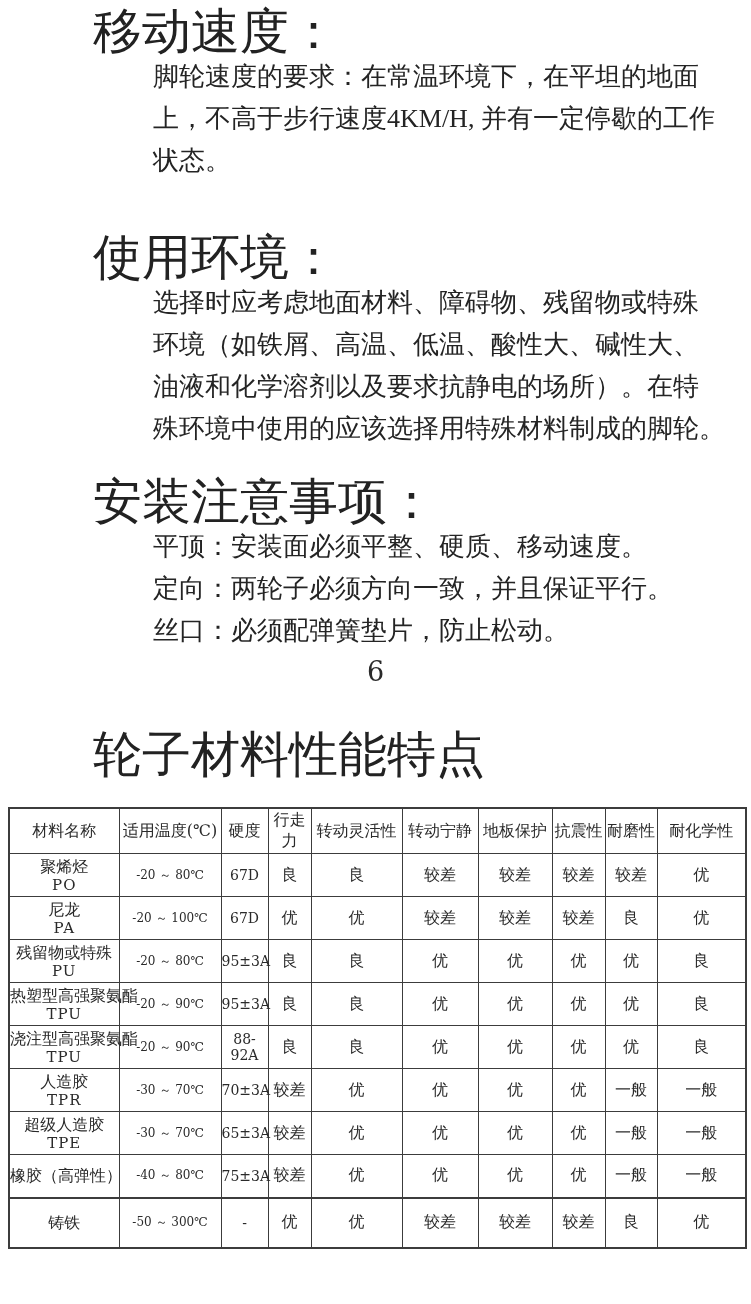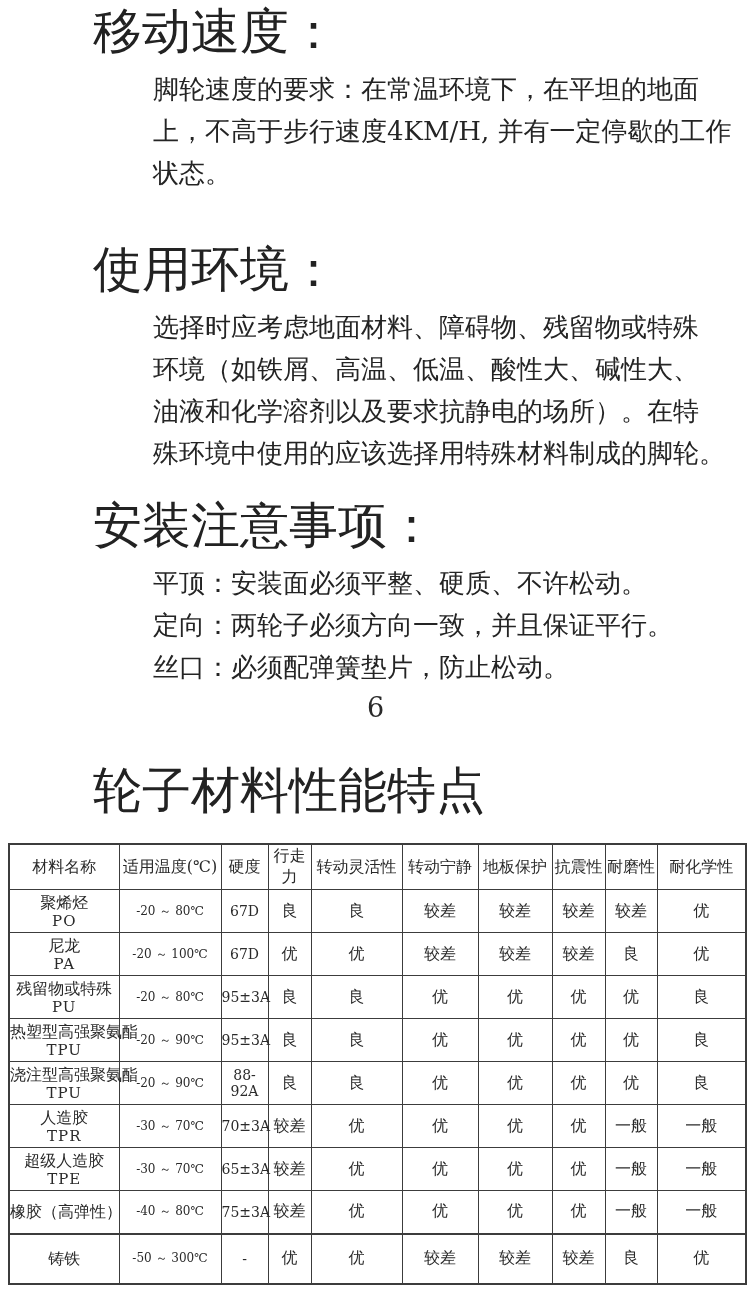--- a/index.html
+++ b/index.html
@@ -11,21 +11,21 @@
   .h-big{
     font-size:49px;line-height:44px;font-weight:400;
     margin:0 0 0 93px;white-space:pre-line;color:#222;
   }
   #speed-heading{padding-top:10px;}
   #env-heading{margin-top:54px;}
   #install-heading{margin-top:30px;}
   #materials-heading{margin-top:46px;}
   .para{
     font-size:26px;line-height:42px;color:#242424;
-    margin:14px 0 0 153px;width:592px;white-space:pre-line;
+    margin:2px 0 0 153px;width:592px;white-space:pre-line;font-family:Liberation Serif, serif;
   }
   #install-body{line-height:42px;}
   .page-num{
     text-align:center;font-size:27px;color:#2a2a2a;margin-top:4px;
   }
   table{
     border-collapse:collapse;table-layout:fixed;
     margin:30px 0 0 8px;width:737px;
   }
   col.c0{width:110px}col.c1{width:102px}col.c2{width:47px}col.c3{width:43px}
@@ -57,21 +57,21 @@
 
 <h1 class="h-big" id="env-heading">使用环境：</h1>
 
 <div class="para">选择时应考虑地面材料、障碍物、残留物或特殊
 环境（如铁屑、高温、低温、酸性大、碱性大、
 油液和化学溶剂以及要求抗静电的场所）。在特
 殊环境中使用的应该选择用特殊材料制成的脚轮。</div>
 
 <h1 class="h-big" id="install-heading">安装注意事项：</h1>
 
-<div class="para" id="install-body">平顶：安装面必须平整、硬质、不许松动。
+<div class="para" id="install-body">平顶：安装面必须平整、硬质、移动速度。
 定向：两轮子必须方向一致，并且保证平行。
 丝口：必须配弹簧垫片，防止松动。</div>
 
 <div class="page-num">6</div>
 
 <h1 class="h-big" id="materials-heading">轮子材料性能特点</h1>
 
 <table>
   <colgroup>
     <col class="c0">

